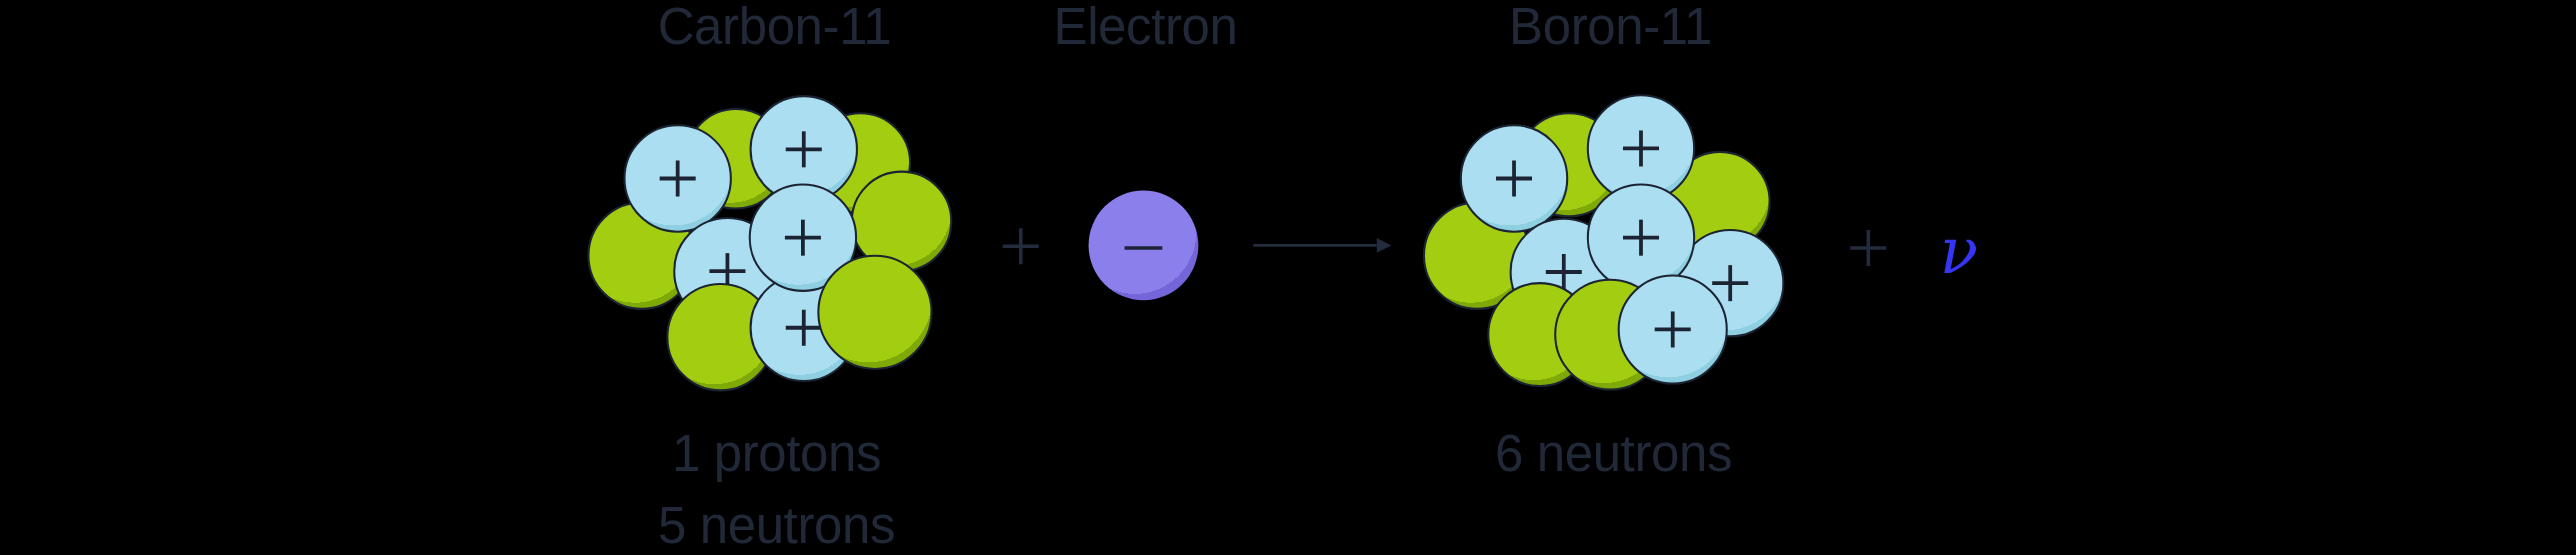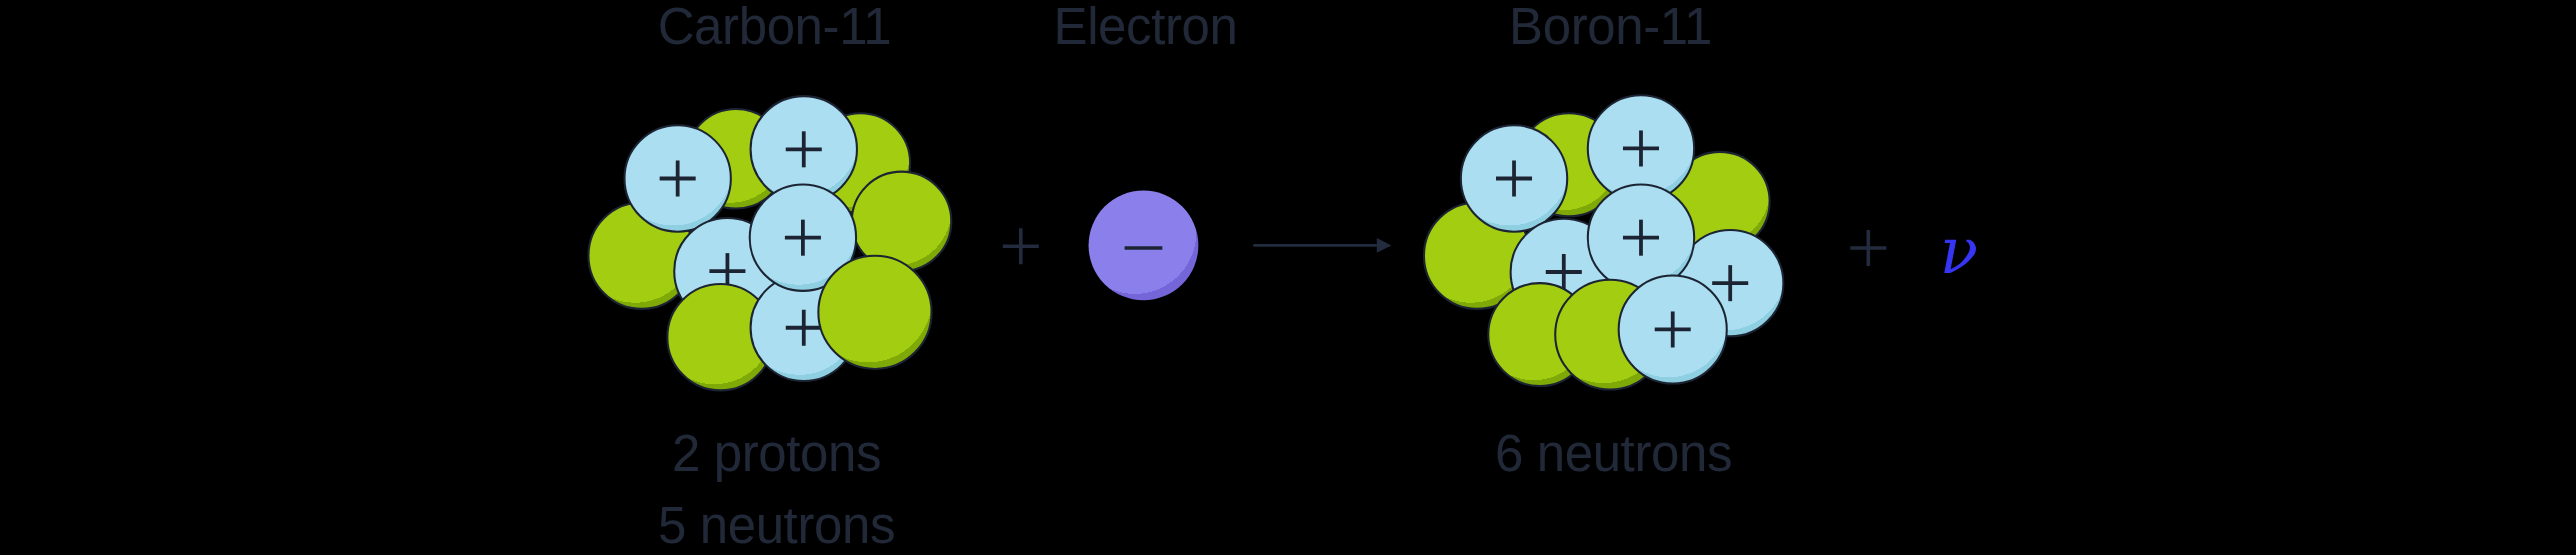--- a/index.html
+++ b/index.html
@@ -193,21 +193,21 @@
       </g>
     </svg>
 
   <div class="title" id="title-carbon">Carbon-11</div>
 
   <div class="title" id="title-electron">Electron</div>
 
   <div class="title" id="title-boron">Boron-11</div>
 
   <div class="caption" id="caption-carbon">
-    <div class="caption-line">2 protons</div>
+    <div class="caption-line">1 protons</div>
     <div class="caption-line">5 neutrons</div>
   </div>
 
   <div class="caption" id="caption-boron">
     <div class="caption-line">6 neutrons</div>
   </div>
 
   <div id="neutrino">ν</div>
 
 </div>

